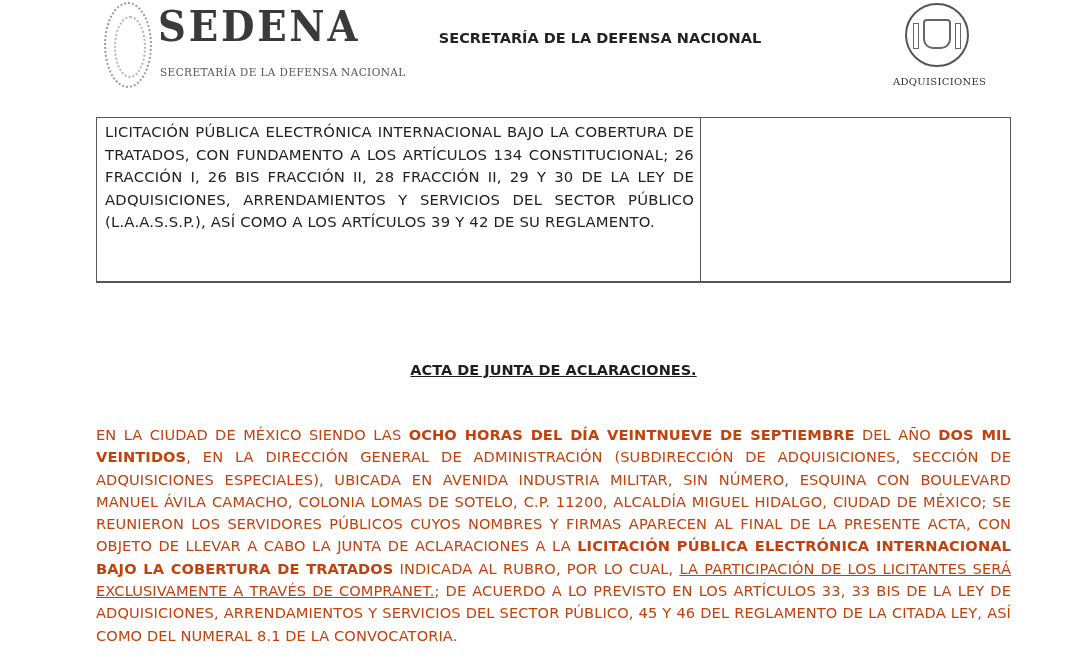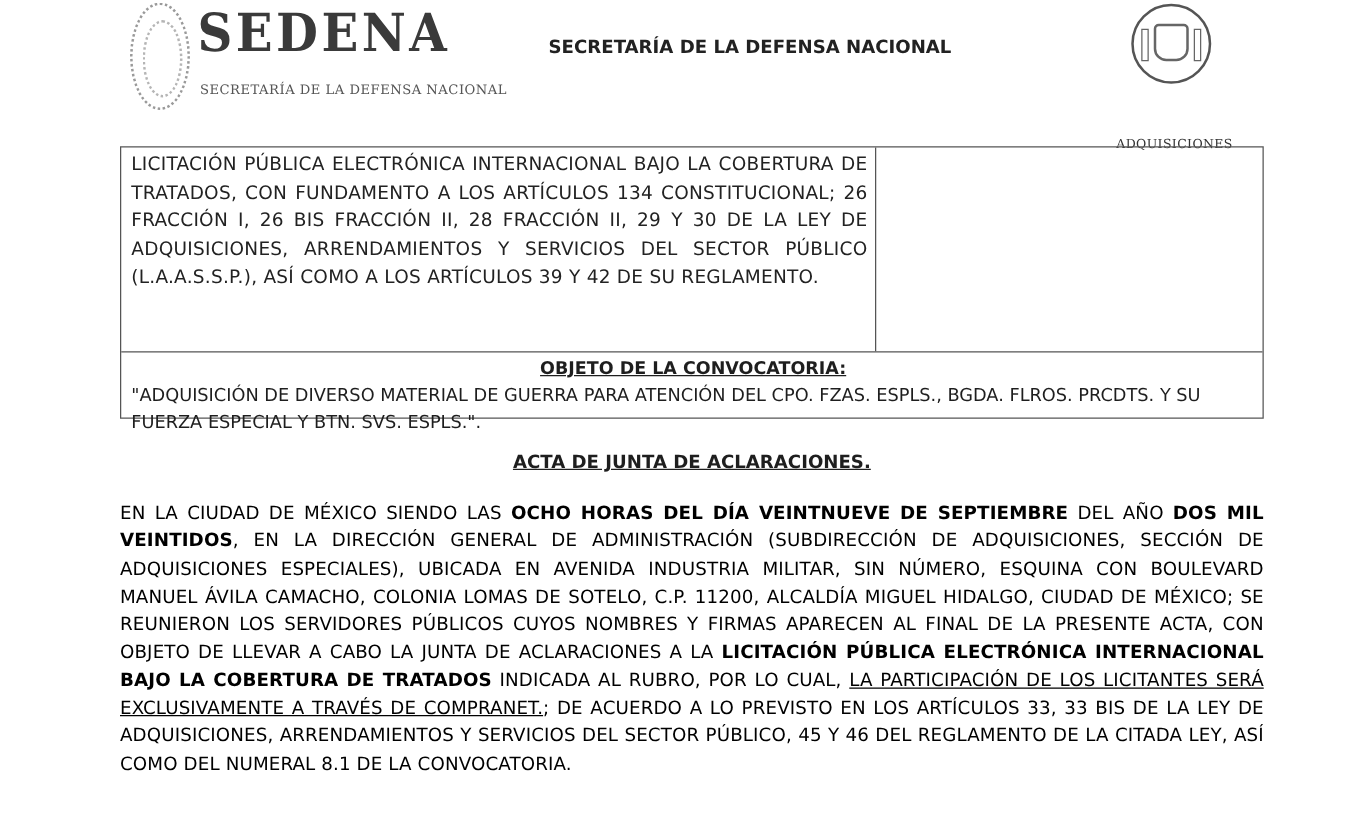--- a/index.html
+++ b/index.html
@@ -8,34 +8,34 @@
 
   
   .seal { left:104px; top:2px; width:48px; height:86px; border-radius:50%; border:2px dotted #9a9a9a; box-sizing:border-box; }
   .seal::after { content:""; position:absolute; left:8px; top:12px; width:28px; height:58px; border-radius:50%; border:2px dotted #b5b5b5; }
   .sedena { left:158px; top:2px; font-family:"DejaVu Serif", serif; font-weight:bold; font-size:42px; letter-spacing:3px; color:#3a3a3a; transform:scaleX(0.92); transform-origin:left top; }
   .sedena-sub { left:160px; top:66px; font-family:"DejaVu Serif", serif; font-size:10.5px; letter-spacing:0.4px; color:#555; }
   .hdr-title { left:380px; top:28px; width:440px; text-align:center; font-family:"DejaVu Sans", sans-serif; font-weight:bold; font-size:14.5px; line-height:20px; color:#222; }
   .adq-emblem { left:905px; top:3px; width:64px; height:64px; border-radius:50%; border:2px solid #555; box-sizing:border-box; }
   .adq-emblem .inner { position:absolute; left:16px; top:14px; width:28px; height:30px; border:2px solid #666; border-radius:4px 4px 10px 10px; box-sizing:border-box; }
   .adq-emblem .bar { position:absolute; top:18px; width:6px; height:26px; border:1.5px solid #666; box-sizing:border-box; }
-  .adq-label { left:893px; top:76px; width:92px; text-align:center; font-family:"DejaVu Serif", serif; font-size:10px; letter-spacing:0.3px; color:#333;margin-top:34px; }
+  .adq-label { left:893px; top:76px; width:92px; text-align:center; font-family:"DejaVu Serif", serif; font-size:10px; letter-spacing:0.3px; color:#333; }
 
   
   .tbl { left:96px; top:117px; width:915px; border:1.5px solid #555; box-sizing:border-box; }
   .row1 { display:flex; border-bottom:1.5px solid #555; height:163px; }
   .cell-left { width:604px; border-right:1.5px solid #555; padding:3px 6px 0 8px; box-sizing:border-box; font-size:14.8px; line-height:22.6px; text-align:justify; text-align-last:left; color:#222; letter-spacing:0.2px; }
   .cell-right { flex:1; display:flex; align-items:center; justify-content:center; font-weight:bold; font-size:15px; color:#1a1a1a; padding-left:20px; }
   .row2 { height:52px; padding:0 6px 0 8px; box-sizing:border-box; }
   .obj-title { text-align:center; font-weight:bold; font-size:14px; text-decoration:underline; padding-top:3px; line-height:20px; }
   .obj-text { font-size:14.2px; line-height:21px; margin-top:2px; }
 
   
   .acta-title { left:96px; top:360px; width:915px; text-align:center; font-weight:bold; font-size:14.5px; text-decoration:underline; line-height:20px; }
-  .para { left:96px; top:400px; width:915px; font-size:14.6px; line-height:22.3px; text-align:justify; color:#000000; letter-spacing:0.1px; }
+  .para { left:96px; top:424px; width:915px; font-size:14.6px; line-height:22.3px; text-align:justify; color:#c2410c; letter-spacing:0.1px; }
   .para b { font-weight:bold; }
   .para u { text-decoration:underline; }
 </style>
 </head>
 <body>
 
 <div class="abs seal"></div>
 <div class="abs sedena">SEDENA</div>
 <div class="abs sedena-sub">SECRETARÍA DE LA DEFENSA NACIONAL</div>
 
@@ -47,21 +47,17 @@
   <div class="bar" style="left:6px;"></div>
   <div class="inner"></div>
   <div class="bar" style="left:48px;"></div>
 </div>
 <div class="abs adq-label">ADQUISICIONES</div>
 
 <div class="abs tbl">
   <div class="row1">
     <div class="cell-left">LICITACIÓN PÚBLICA ELECTRÓNICA INTERNACIONAL BAJO LA COBERTURA DE TRATADOS, CON FUNDAMENTO A LOS ARTÍCULOS 134 CONSTITUCIONAL; 26 FRACCIÓN I, 26 BIS FRACCIÓN II, 28 FRACCIÓN II, 29 Y 30 DE LA LEY DE ADQUISICIONES, ARRENDAMIENTOS Y SERVICIOS DEL SECTOR PÚBLICO (L.A.A.S.S.P.), ASÍ COMO A LOS ARTÍCULOS 39 Y 42 DE SU REGLAMENTO.</div>
   </div>
-  <div class="row2">
-    <div class="obj-title">OBJETO DE LA CONVOCATORIA:</div>
-    <div class="obj-text">"ADQUISICIÓN DE DIVERSO MATERIAL DE GUERRA PARA ATENCIÓN DEL CPO. FZAS. ESPLS., BGDA. FLROS. PRCDTS. Y SU FUERZA ESPECIAL Y BTN. SVS. ESPLS.".</div>
-  </div>
 </div>
 
 <div class="abs acta-title">ACTA DE JUNTA DE ACLARACIONES.</div>
 
 <div class="abs para"><span>EN LA CIUDAD DE MÉXICO SIENDO LAS </span><b>OCHO HORAS DEL DÍA VEINTNUEVE DE SEPTIEMBRE</b><span> DEL AÑO </span><b>DOS MIL VEINTIDOS</b><span>, EN LA DIRECCIÓN GENERAL DE ADMINISTRACIÓN (SUBDIRECCIÓN DE ADQUISICIONES, SECCIÓN DE ADQUISICIONES ESPECIALES), UBICADA EN AVENIDA INDUSTRIA MILITAR, SIN NÚMERO, ESQUINA CON BOULEVARD MANUEL ÁVILA CAMACHO, COLONIA LOMAS DE SOTELO, C.P. 11200, ALCALDÍA MIGUEL HIDALGO, CIUDAD DE MÉXICO; SE REUNIERON LOS SERVIDORES PÚBLICOS CUYOS NOMBRES Y FIRMAS APARECEN AL FINAL DE LA PRESENTE ACTA, CON OBJETO DE LLEVAR A CABO LA JUNTA DE ACLARACIONES A LA </span><b>LICITACIÓN PÚBLICA ELECTRÓNICA INTERNACIONAL BAJO LA COBERTURA DE TRATADOS</b><span> INDICADA AL RUBRO, POR LO CUAL, </span><u>LA PARTICIPACIÓN DE LOS LICITANTES SERÁ EXCLUSIVAMENTE A TRAVÉS DE COMPRANET.</u><span>; DE ACUERDO A LO PREVISTO EN LOS ARTÍCULOS 33, 33 BIS DE LA LEY DE ADQUISICIONES, ARRENDAMIENTOS Y SERVICIOS DEL SECTOR PÚBLICO, 45 Y 46 DEL REGLAMENTO DE LA CITADA LEY, ASÍ COMO DEL NUMERAL 8.1 DE LA CONVOCATORIA.</span></div>
 
 </body></html>

